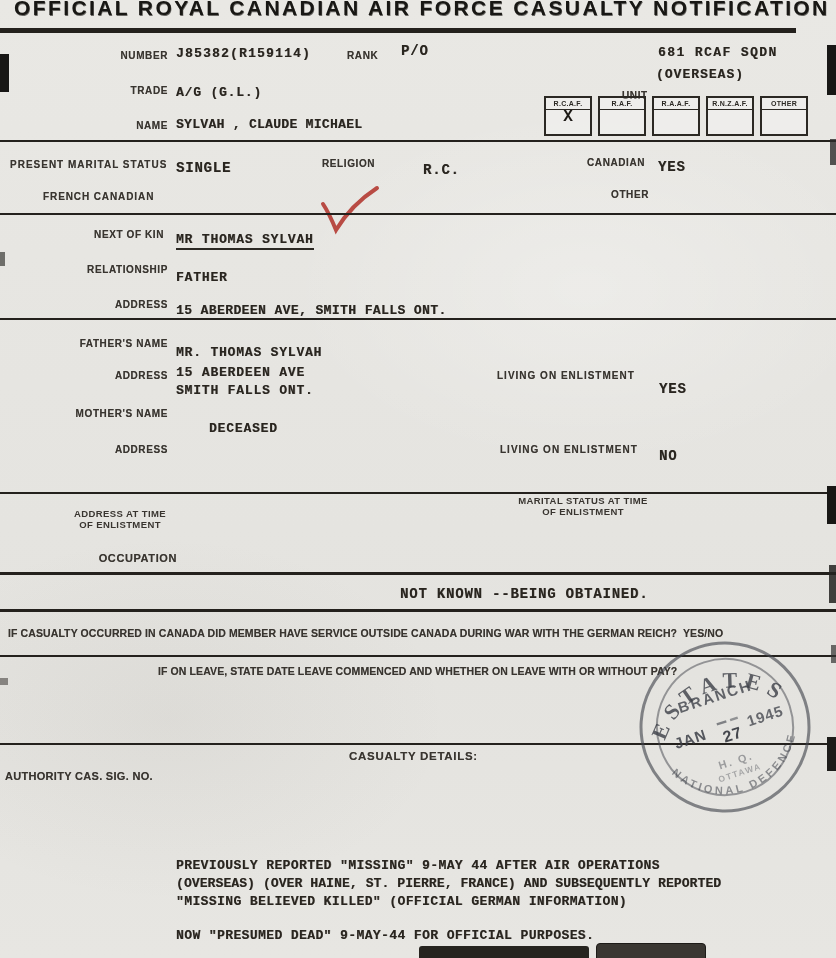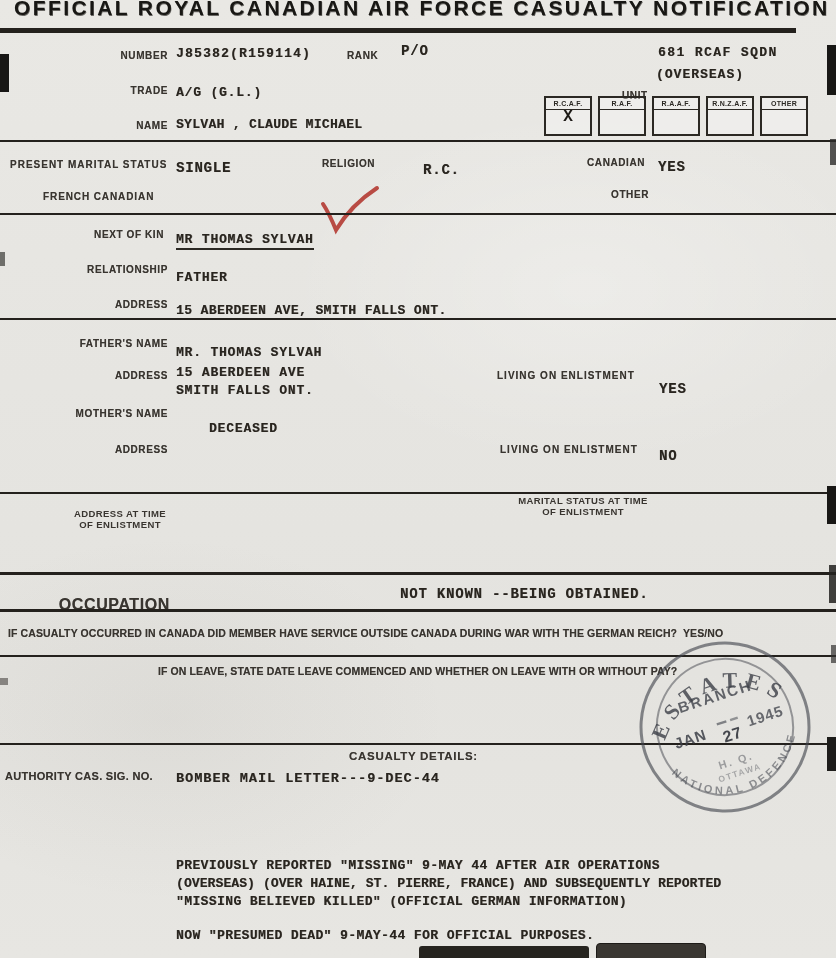--- a/index.html
+++ b/index.html
@@ -130,21 +130,21 @@
   <div class="lbl lbl-r" style="left:0;top:444px;width:168px;">ADDRESS</div>
   <div class="lbl" style="left:500px;top:444px;letter-spacing:1px;">LIVING ON ENLISTMENT</div>
   <div class="typed" style="left:659px;top:448px;font-size:14px;">NO</div>
 
   <div class="rule" style="top:492px;height:2px;"></div>
 
   <div class="two-line-label" style="left:68px;top:509px;width:104px;">ADDRESS AT TIME
 OF ENLISTMENT</div>
   <div class="two-line-label" style="left:508px;top:496px;width:150px;">MARITAL STATUS AT TIME
 OF ENLISTMENT</div>
-  <div class="lbl lbl-r" style="left:0;top:552px;width:170px;font-size:16px;margin-top:44px;">OCCUPATION</div>
+  <div class="lbl lbl-r" style="left:7px;top:552px;width:170px;font-size:11px;">OCCUPATION</div>
 
   <div class="rule" style="top:572px;height:2.5px;"></div>
 
   <div class="typed" style="left:400px;top:586px;font-size:14px;">NOT KNOWN --BEING OBTAINED.</div>
 
   <div class="rule" style="top:609px;height:2.5px;"></div>
 
   <div class="lbl q" style="left:8px;top:627px;letter-spacing:.1px;">IF CASUALTY OCCURRED IN CANADA DID MEMBER HAVE SERVICE OUTSIDE CANADA DURING WAR WITH THE GERMAN REICH?  YES/NO</div>
 
   <div class="rule" style="top:655px;height:2px;"></div>
@@ -173,21 +173,20 @@
       <line x1="102" y1="90" x2="110" y2="90" stroke="#3c3f47" stroke-width="2.5" opacity="0.5"></line>
       <text x="90" y="110" font-family="Liberation Sans, sans-serif" font-size="16" font-weight="bold" fill="#34373e" opacity="0.9" letter-spacing="1">27</text>
       <text x="118" y="102" font-family="Liberation Sans, sans-serif" font-size="15" font-weight="bold" fill="#3c3f47" opacity="0.75" letter-spacing="1">1945</text>
       <text x="95" y="134" text-anchor="middle" font-family="Liberation Sans, sans-serif" font-size="11" font-weight="bold" fill="#41444c" opacity="0.45" letter-spacing="2">H. Q.</text>
       <text x="95" y="146" text-anchor="middle" font-family="Liberation Sans, sans-serif" font-size="8.5" font-weight="bold" fill="#41444c" opacity="0.38" letter-spacing="1.5">OTTAWA</text>
     </g>
   </svg>
 
   <div class="lbl" style="left:349px;top:750px;font-size:11.5px;letter-spacing:.7px;">CASUALTY DETAILS:</div>
   <div class="lbl" style="left:5px;top:770px;font-size:11px;letter-spacing:.3px;">AUTHORITY CAS. SIG. NO.</div>
-  <div class="typed" style="left:176px;top:771px;font-size:13.5px;letter-spacing:1px;">BOMBER MAIL LETTER---9-DEC-44</div>
 
   <div class="typed" style="left:176px;top:858px;font-size:13px;letter-spacing:.4px;">PREVIOUSLY REPORTED "MISSING" 9-MAY 44 AFTER AIR OPERATIONS</div>
   <div class="typed" style="left:176px;top:876px;font-size:13px;letter-spacing:.1px;">(OVERSEAS) (OVER HAINE, ST. PIERRE, FRANCE) AND SUBSEQUENTLY REPORTED</div>
   <div class="typed" style="left:176px;top:894px;font-size:13px;letter-spacing:.4px;">"MISSING BELIEVED KILLED" (OFFICIAL GERMAN INFORMATION)</div>
   <div class="typed" style="left:176px;top:928px;font-size:13px;letter-spacing:.4px;">NOW "PRESUMED DEAD" 9-MAY-44 FOR OFFICIAL PURPOSES.</div>
 
   <div class="artifact" style="left:0;top:54px;width:9px;height:38px;background:#181715;"></div>
   <div class="artifact" style="left:0;top:252px;width:5px;height:14px;background:#3a3a38;opacity:.7;"></div>
   <div class="artifact" style="left:0;top:678px;width:8px;height:7px;background:#55524e;opacity:.65;"></div>
   <div class="artifact" style="left:827px;top:45px;width:9px;height:50px;background:#181715;"></div>

